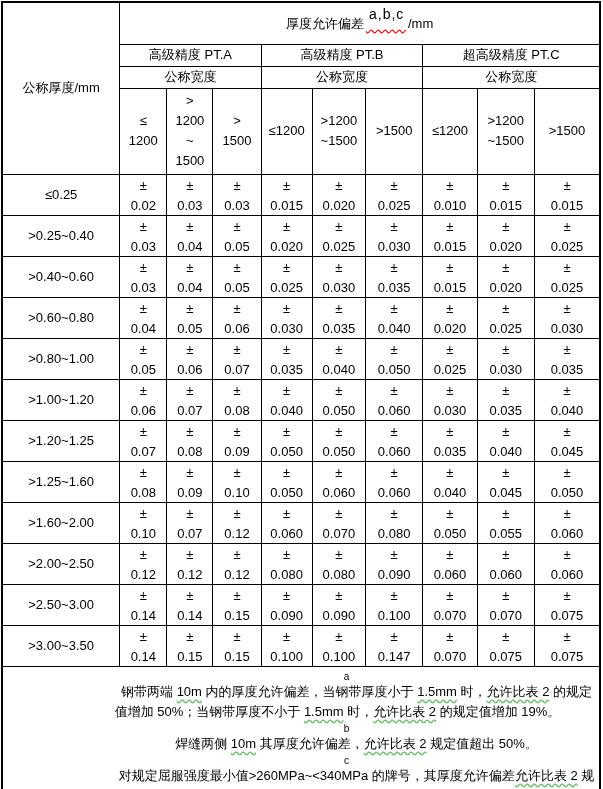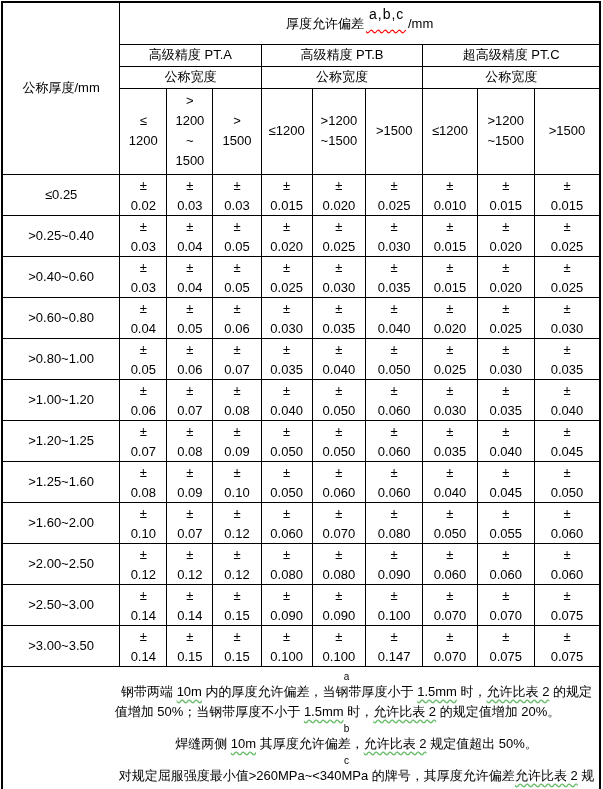--- a/index.html
+++ b/index.html
@@ -619,21 +619,21 @@
           <div class="pm">±</div>
           <div class="val">0.075</div>
         </td>
       </tr>
     </tbody>
   <tbody>
     <tr>
       <td class="fn-cell" colspan="10" id="footnotes">
 
       <div class="fn-marker">a</div>
-          <p class="fn-text"><span>钢带两端 </span><span class="uw-green">10m</span><span> 内的厚度允许偏差，当钢带厚度小于 </span><span class="uw-green">1.5mm</span><span> 时，</span><span class="uw-green">允许比表 2</span><span> 的规定值增加 50%；当钢带厚度不小于 </span><span class="uw-green">1.5mm</span><span> 时，</span><span class="uw-green">允许比表 2</span><span> 的规定值增加 20%。</span></p>
+          <p class="fn-text"><span>钢带两端 </span><span class="uw-green">10m</span><span> 内的厚度允许偏差，当钢带厚度小于 </span><span class="uw-green">1.5mm</span><span> 时，</span><span class="uw-green">允许比表 2</span><span> 的规定值增加 50%；当钢带厚度不小于 </span><span class="uw-green">1.5mm</span><span> 时，</span><span class="uw-green">允许比表 2</span><span> 的规定值增加 19%。</span></p>
           <div class="fn-marker">b</div>
           <p class="fn-text"><span>焊缝两侧 </span><span class="uw-green">10m</span><span> 其厚度允许偏差，</span><span class="uw-green">允许比表 2</span><span> 规定值超出 50%。</span></p>
           <div class="fn-marker">c</div>
           <p class="fn-text"><span>对规定屈服强度最小值&gt;260MPa~&lt;340MPa 的牌号，其厚度允许偏差</span><span class="uw-green">允许比表 2</span><span> 规定值增加 20%，对规定屈服强度最小值≥340MPa 的牌号，其厚度允许偏差</span><span class="uw-green">允许比表 2</span><span> 规定值增加 40%。</span></p>
         </td>
     </tr>
   </tbody>
 </table>
 
 </body></html>

